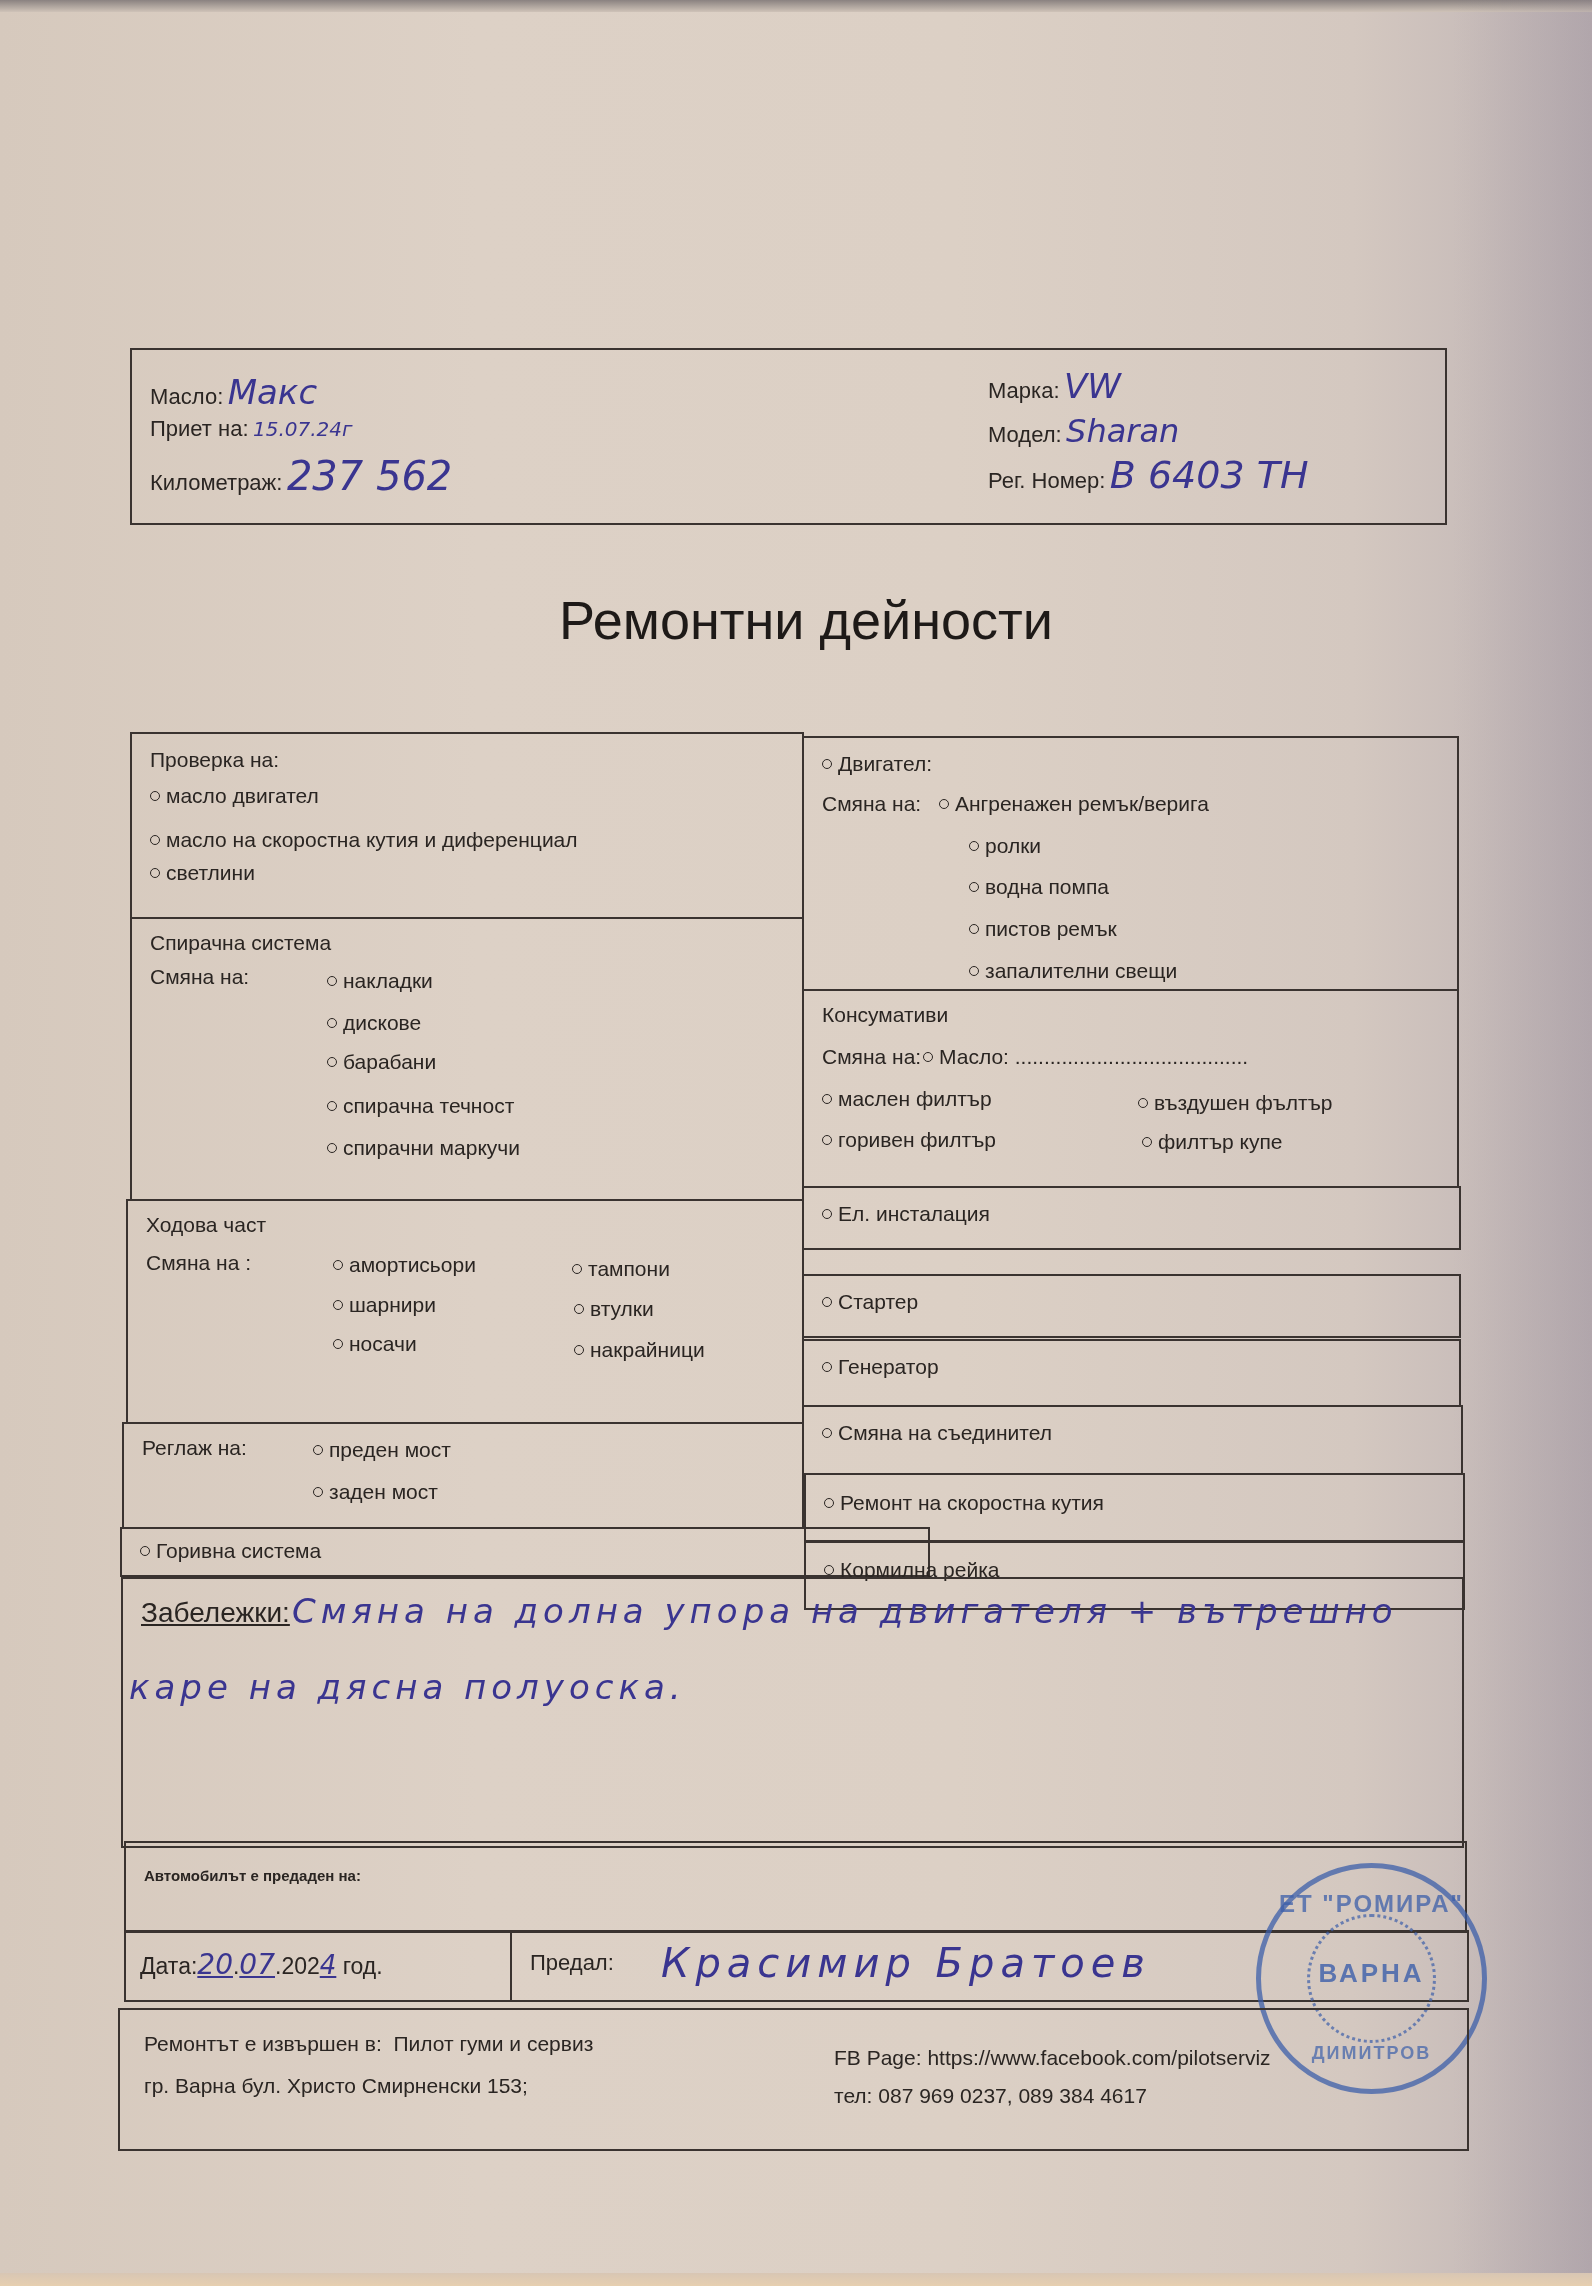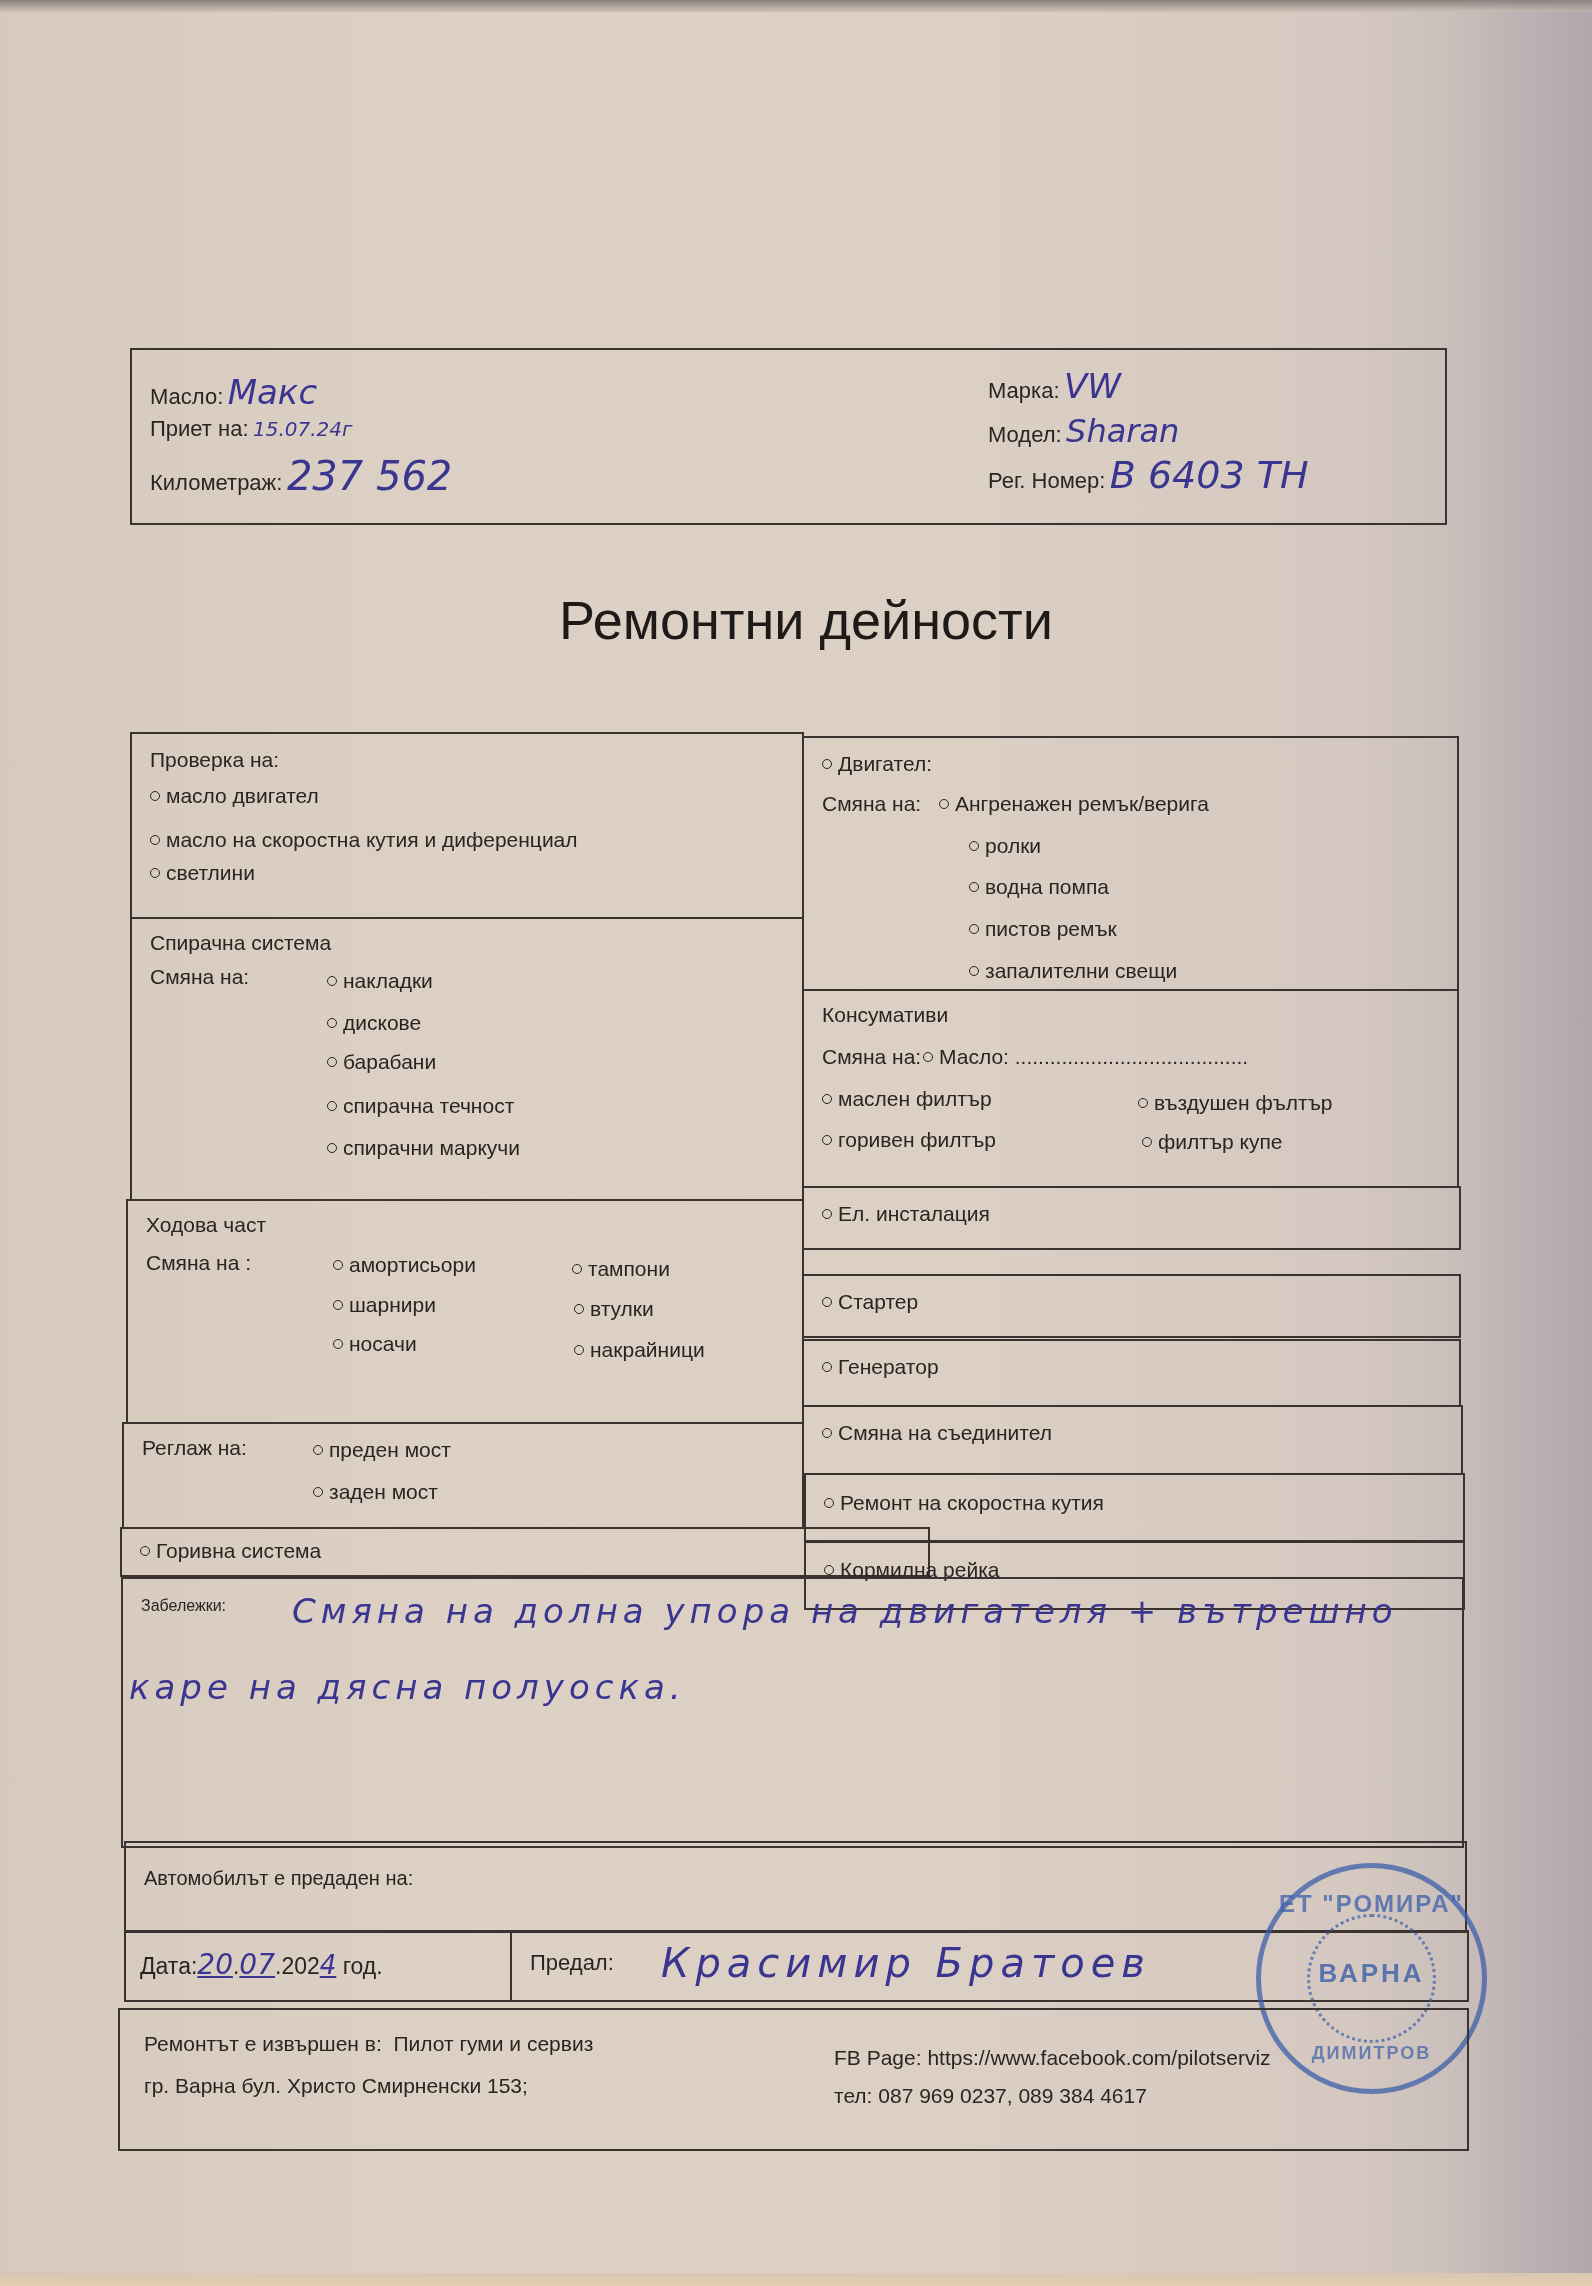--- a/index.html
+++ b/index.html
@@ -176,28 +176,28 @@
   </div>
   <div class="cell" style="left:804px; top:1473px; width:661px; height:70px;">
     <div class="opt" style="left:18px; top:16px;"><span class="bullet"></span><span>Ремонт на скоростна кутия</span></div>
   </div>
   <div class="cell" style="left:804px; top:1540px; width:661px; height:70px;">
     <div class="opt" style="left:18px; top:16px;"><span class="bullet"></span><span>Кормилна рейка</span></div>
   </div>
 
   <div class="cell" style="left:121px; top:1577px; width:1343px; height:271px;">
     <div class="row" style="left:18px; top:18px;">
-      <span class="opt" style="position:static; font-size:16px;">Забележки:</span>
+      <span class="opt" style="position:static; font-size:28px;text-decoration:underline;">Забележки:</span>
     </div>
     <div class="row hw" style="left:169px; top:12px; font-size:34px; letter-spacing:5px;">Смяна на долна упора на двигателя + вътрешно</div>
     <div class="row hw" style="left:6px; top:88px; font-size:34px; letter-spacing:5px;">каре на дясна полуоска.</div>
   </div>
 
   <div class="cell" style="left:124px; top:1841px; width:1343px; height:92px;">
-    <div class="opt" style="left:18px; top:24px; font-size:20px;">Автомобилът е предаден на:</div>
+    <div class="opt" style="left:18px; top:24px; font-size:15px;font-weight:bold;">Автомобилът е предаден на:</div>
   </div>
   <div class="cell" style="left:124px; top:1930px; width:388px; height:72px;">
     <div class="row" style="left:14px; top:16px; font-size:23px;">
       <span>Дата:</span><span class="hw" style="text-decoration:underline; font-size:28px;">20</span>.<span class="hw" style="text-decoration:underline; font-size:28px;">07</span>.<span>202</span><span class="hw" style="text-decoration:underline; font-size:26px;">4</span> <span>год.</span>
     </div>
   </div>
   <div class="cell" style="left:510px; top:1930px; width:959px; height:72px;">
     <div class="row" style="left:18px; top:18px; font-size:22px;">Предал:</div>
     <div class="row hw" style="left:149px; top:8px; font-size:40px; letter-spacing:6px;">Красимир Братоев</div>
   </div>

